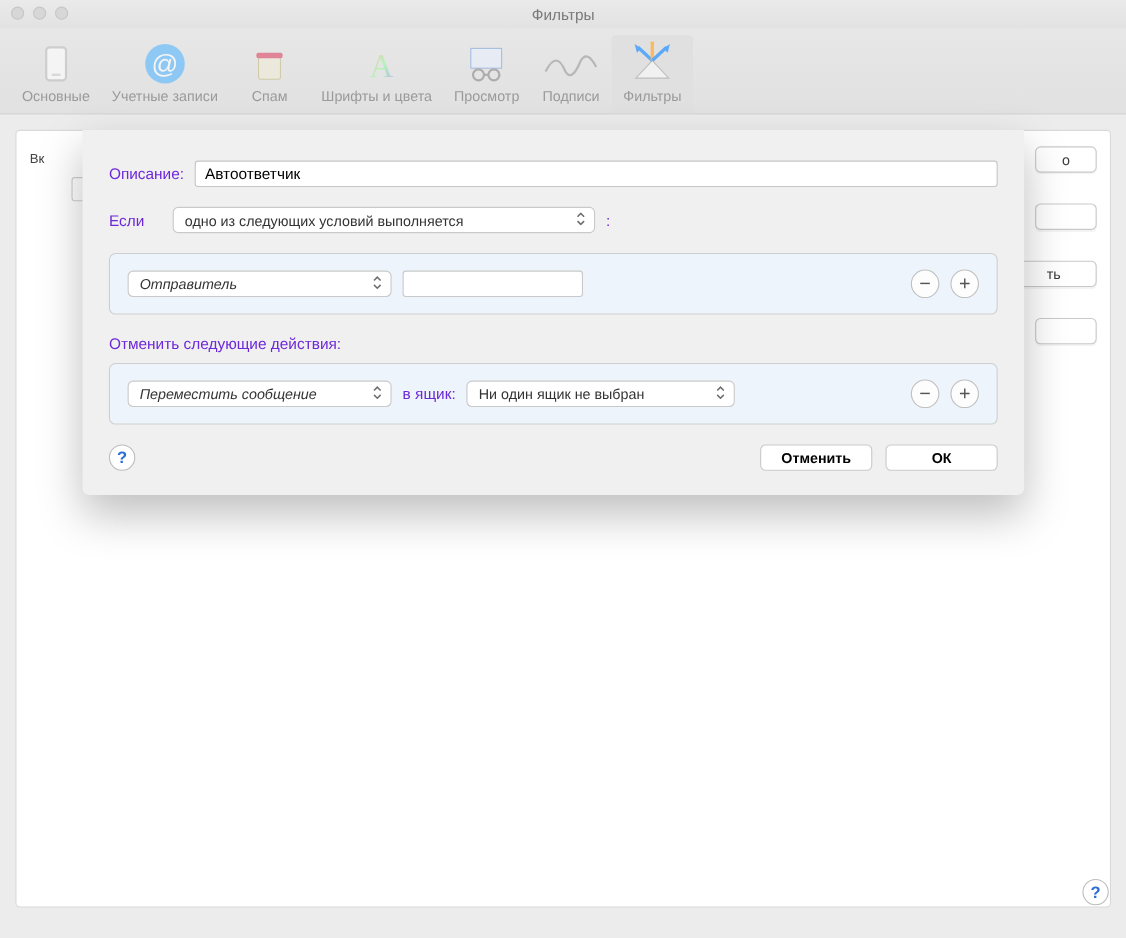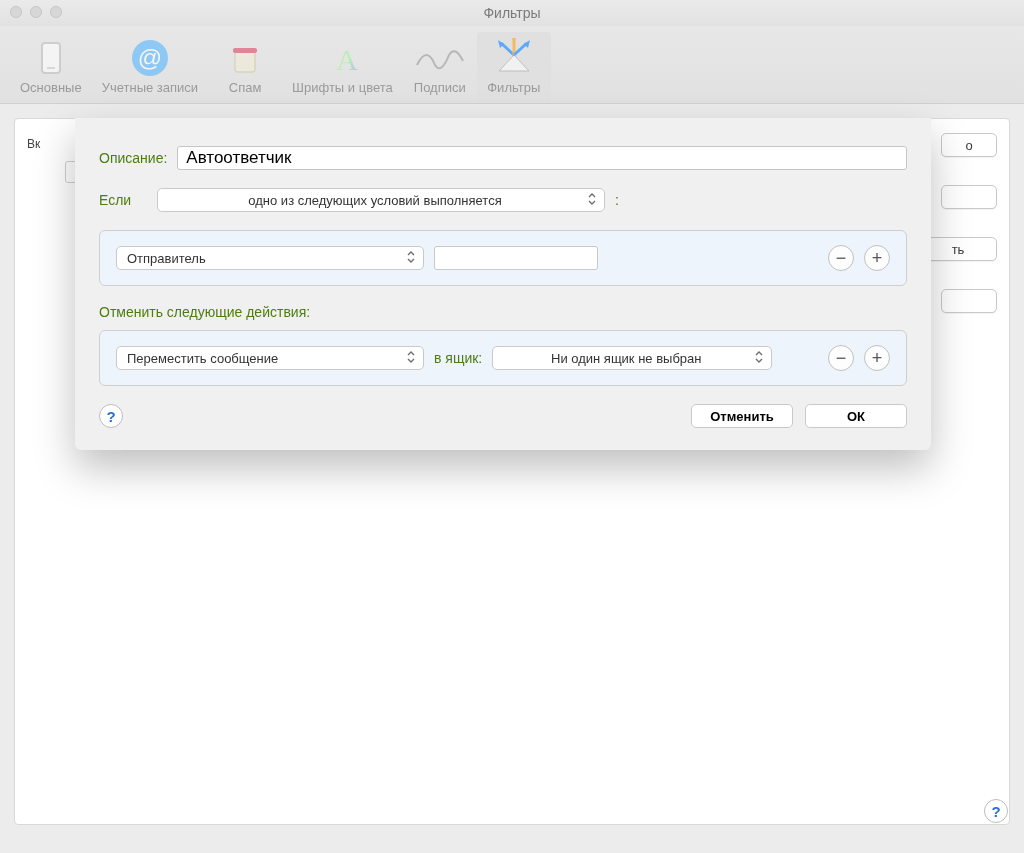--- a/index.html
+++ b/index.html
@@ -106,34 +106,34 @@
   .sheet {
     position: absolute;
     left: 75px; top: 118px;
     width: 856px;
     background: #f0f0f0;
     border-radius: 0 0 6px 6px;
     box-shadow: 0 18px 40px rgba(0,0,0,.25);
     padding: 28px 24px 22px 24px;
   }
   .frow { display: flex; align-items: center; margin-bottom: 18px; gap: 10px;}
-  .flabel { font-size: 14px; color: #4d7c0f; }
-  .desc-input { flex:1; height: 24px; border:1px solid #c6c6c6; border-radius:3px; padding: 0 8px; font-size:17px; background:#fff;}
+  .flabel { font-size: 14px; color: #6d28d9; }
+  .desc-input { flex:1; height: 24px; border:1px solid #c6c6c6; border-radius:3px; padding: 0 8px; font-size:14px; background:#fff;}
   .cond-box, .act-box {
     border: 1px solid #cfcfcf;
     border-radius: 6px;
     background: #eef4fb;
     padding: 14px 16px;
     display: flex; align-items: center; gap: 10px;
     margin-bottom: 18px;
   }
-  .select-long  { width: 308px; }
+  .select-long  { width: 240px; font-style: italic; }
   .select-mid   { width: 190px; }
-  .select-wide  { width: 280px; justify-content: center; }
-  .select-cond  { width: 448px; justify-content: center; }
+  .select-wide  { width: 244px; }
+  .select-cond  { width: 384px; }
   .round-btn {
     width: 26px; height: 26px; border-radius: 50%;
     border: 1px solid #c0c0c0; background: #fdfdfd;
     display:flex; align-items:center; justify-content:center;
     font-size: 18px; color:#555; font-weight: 300;
   }
   .sheet-footer { display:flex; align-items:center; margin-top: 6px;}
   .help-btn {
     width: 24px; height:24px; border-radius:50%;
     border:1px solid #bdbdbd; color:#2a6ed6; background:#fff;
@@ -203,20 +203,31 @@
               <linearGradient id="rg" x1="0" x2="1" y1="0" y2="1">
                 <stop offset="0" stop-color="#f99"></stop>
                 <stop offset=".5" stop-color="#9f9"></stop>
                 <stop offset="1" stop-color="#99f"></stop>
               </linearGradient>
             </defs>
             <text x="14" y="32" font-size="30" font-family="serif" fill="url(#rg)">A</text>
           </svg>
       </div>
       <span>Шрифты и цвета</span>
+    </div>
+    <div class="tool">
+      <div class="ticon">
+        <svg width="44" height="40">
+            <rect x="8" y="6" width="28" height="18" fill="#e8f0ff" stroke="#7ba5de"></rect>
+            <circle cx="15" cy="30" r="5" fill="none" stroke="#888" stroke-width="2"></circle>
+            <circle cx="29" cy="30" r="5" fill="none" stroke="#888" stroke-width="2"></circle>
+            <line x1="20" y1="30" x2="24" y2="30" stroke="#888" stroke-width="2"></line>
+          </svg>
+      </div>
+      <span>Просмотр</span>
     </div>
     <div class="tool">
       <div class="ticon">
         <svg width="54" height="34">
             <path d="M4 24 Q14 4 22 24 Q28 34 36 14 Q42 4 50 20" fill="none" stroke="#9a9a9a" stroke-width="2"></path>
           </svg>
       </div>
       <span>Подписи</span>
     </div>
     <div class="tool active">

